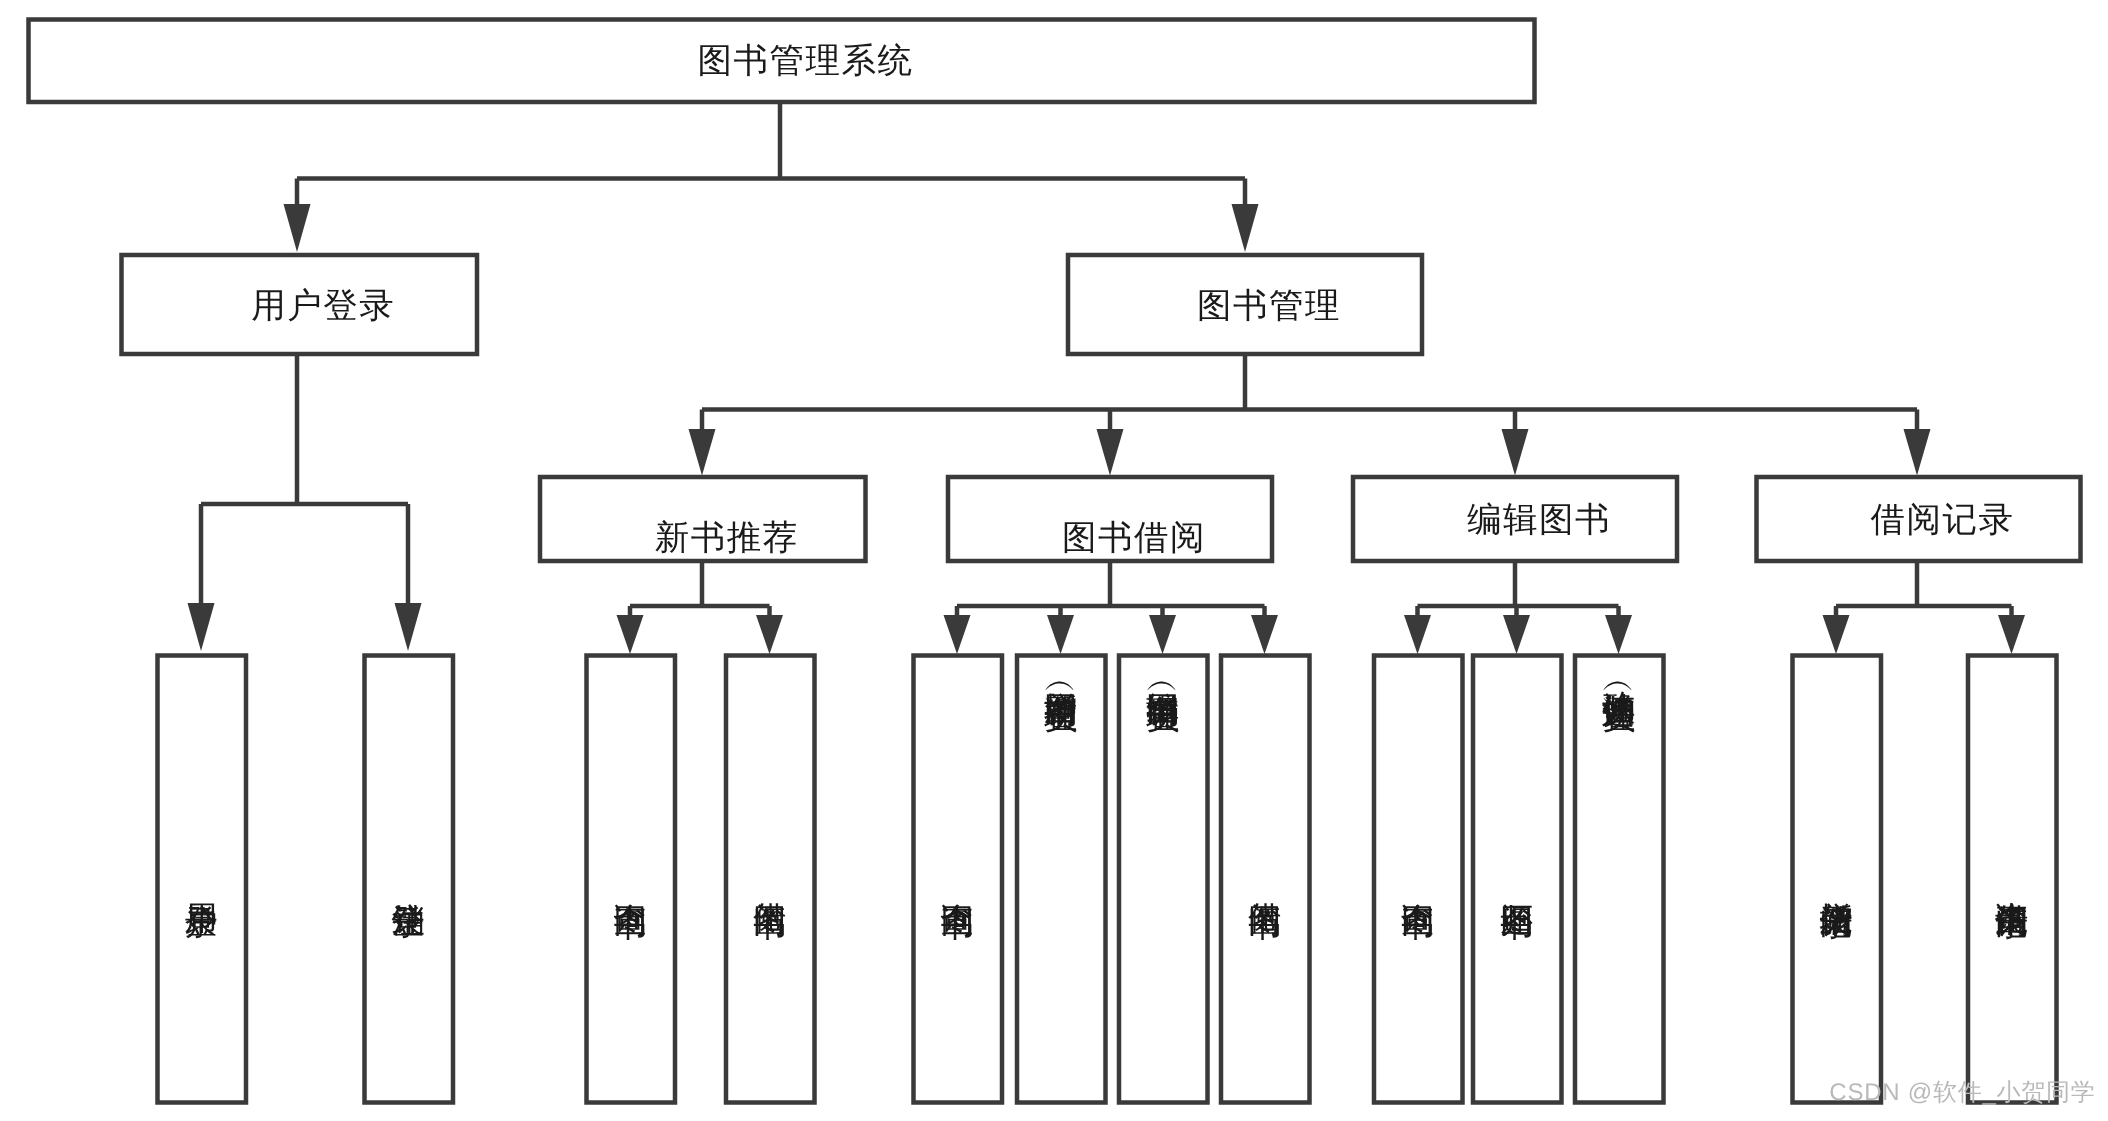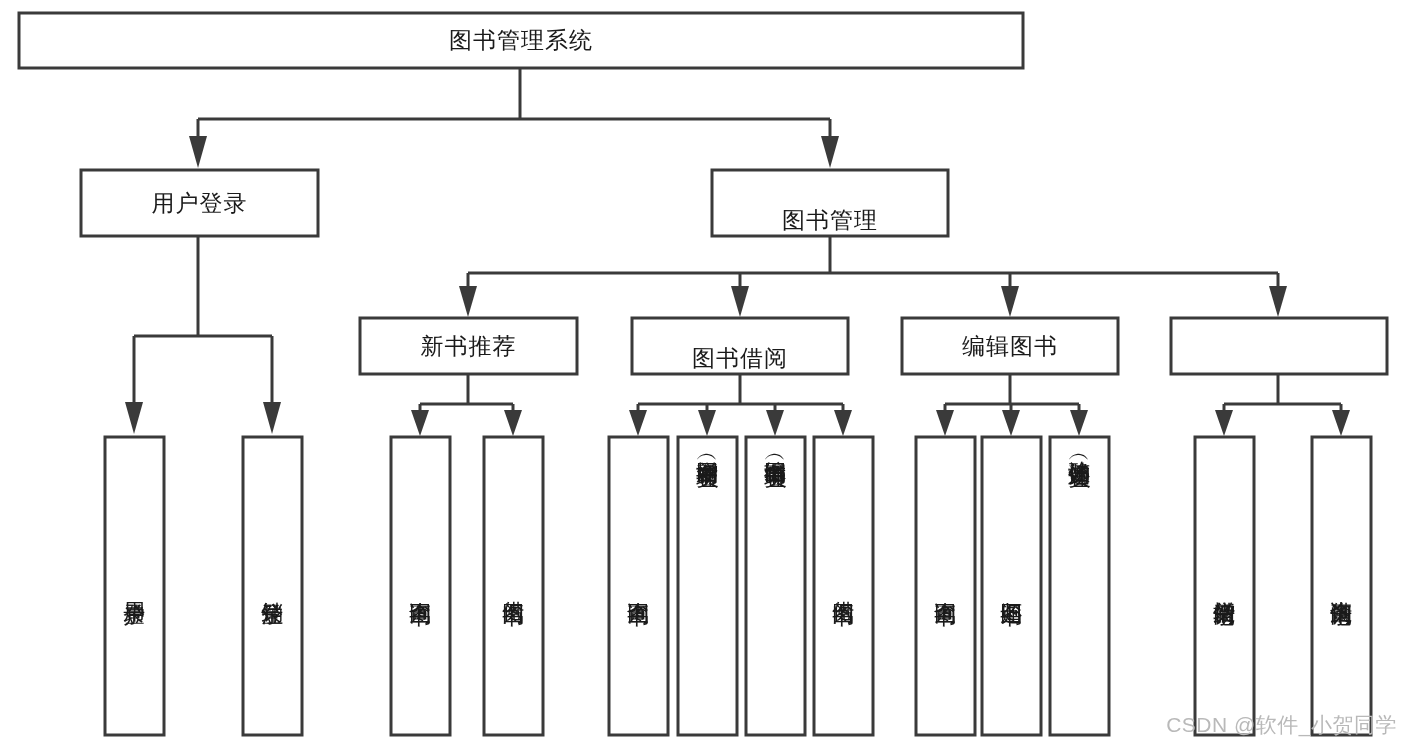--- a/index.html
+++ b/index.html
@@ -57,34 +57,35 @@
     color: #1a1a1a;
     letter-spacing: 1px;
     text-align: center;
   }
   .hlabel-wrap {
     position: absolute;
     display: flex;
     align-items: center;
     justify-content: center;
     pointer-events: none;
+    padding-left: 16px;
   }
   .hlabel-text {
     font-family: "Liberation Sans", "DejaVu Sans", sans-serif;
     font-size: 23px;
     color: #1a1a1a;
     letter-spacing: 1px;
     white-space: nowrap;
   }
   .watermark {
     position: absolute;
     right: 8px;
     bottom: 8px;
     font-family: "Liberation Sans", "DejaVu Sans", sans-serif;
-    font-size: 21px;
+    font-size: 16px;
     color: #b9b9b9;
     letter-spacing: 0.5px;
     white-space: nowrap;
     pointer-events: none;
   }
 </style>
 </head>
 <body>
 
 <div id="diagram-root">
@@ -185,36 +186,39 @@
   </svg>
 
   <div class="hlabel-wrap" style="left:19px; top:13px; width:1004px; height:55px;">
     <span class="hlabel-text">图书管理系统</span>
   </div>
 
   <div class="hlabel-wrap" style="left:81px; top:170px; width:237px; height:66px;">
     <span class="hlabel-text">用户登录</span>
   </div>
 
-  <div class="hlabel-wrap" style="left:712px; top:170px; width:236px; height:66px;align-items:flex-end;">
+  <div class="hlabel-wrap" style="left:712px; top:170px; width:236px; height:66px;">
     <span class="hlabel-text">图书管理</span>
   </div>
 
-  <div class="hlabel-wrap" style="left:360px; top:318px; width:217px; height:56px;">
+  <div class="hlabel-wrap" style="left:360px; top:318px; width:217px; height:56px;align-items:flex-end;">
     <span class="hlabel-text">新书推荐</span>
   </div>
 
   <div class="hlabel-wrap" style="left:632px; top:318px; width:216px; height:56px;align-items:flex-end;">
     <span class="hlabel-text">图书借阅</span>
   </div>
 
   <div class="hlabel-wrap" style="left:902px; top:318px; width:216px; height:56px;">
     <span class="hlabel-text">编辑图书</span>
   </div>
 
+  <div class="hlabel-wrap" style="left:1171px; top:318px; width:216px; height:56px;">
+    <span class="hlabel-text">借阅记录</span>
+  </div>
 
   <div class="vlabel-wrap" style="left:105px; top:437px; width:59px; height:298px;">
     <span class="vlabel-text">用户登录</span>
   </div>
   <div class="vlabel-wrap" style="left:243px; top:437px; width:59px; height:298px;">
     <span class="vlabel-text">注销登录</span>
   </div>
 
   <div class="vlabel-wrap" style="left:391px; top:437px; width:59px; height:298px;">
     <span class="vlabel-text">查询图书</span>

